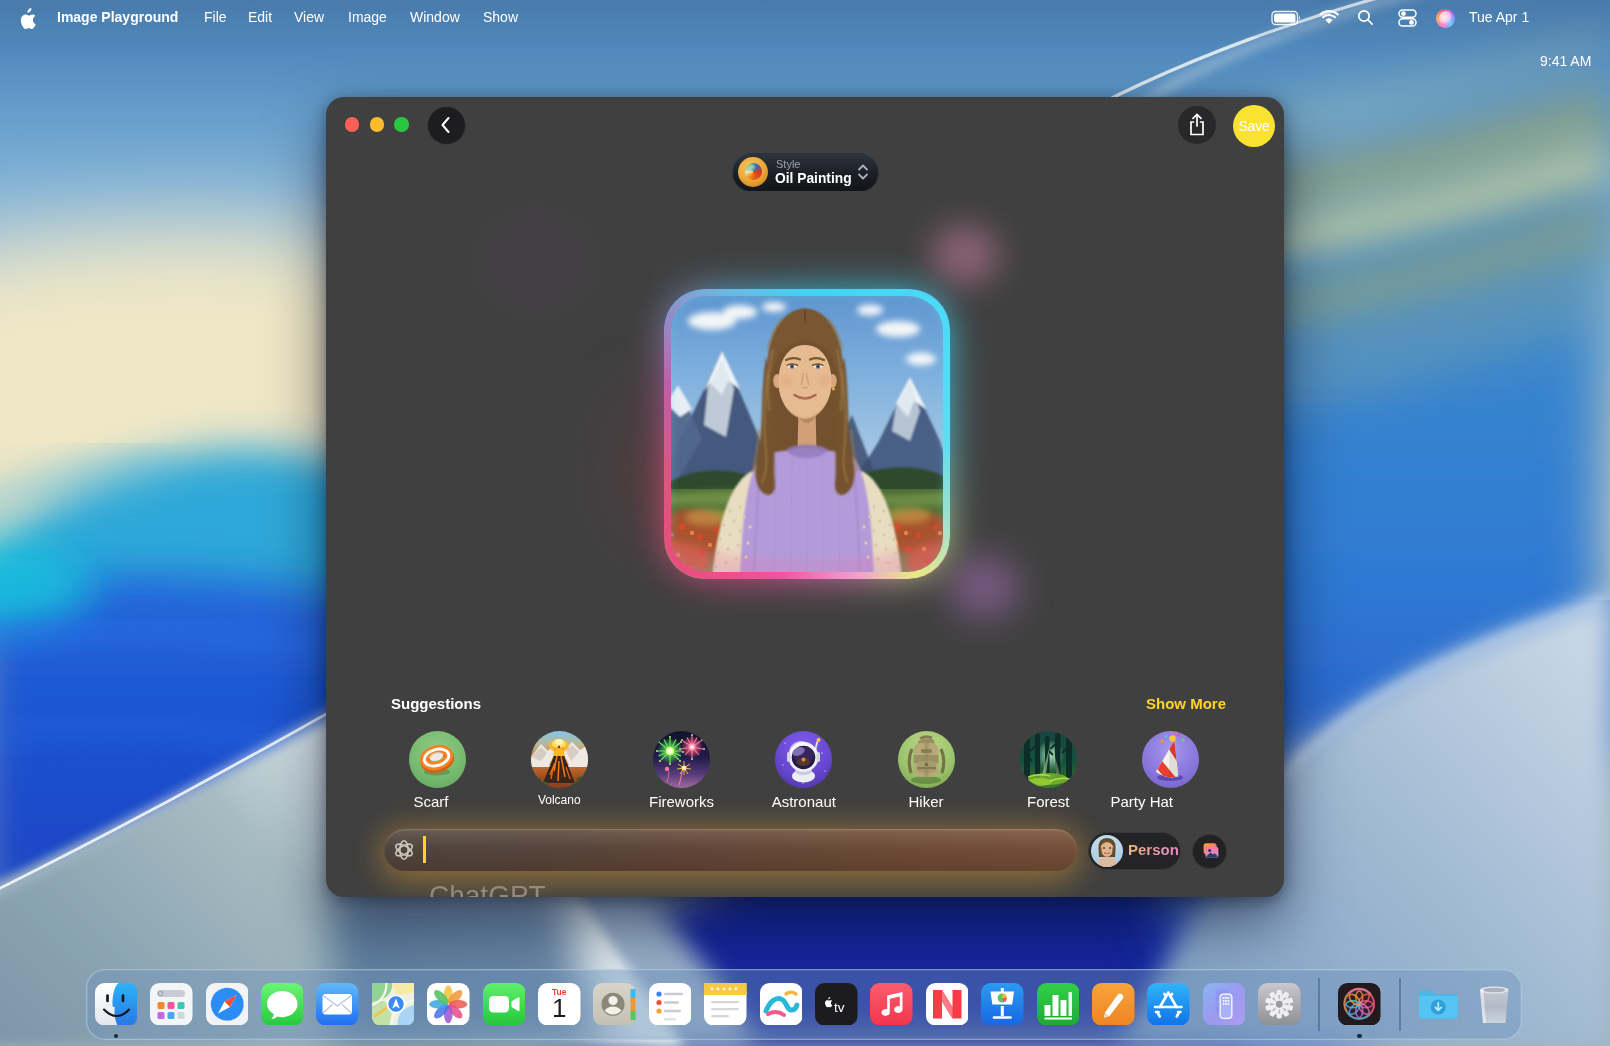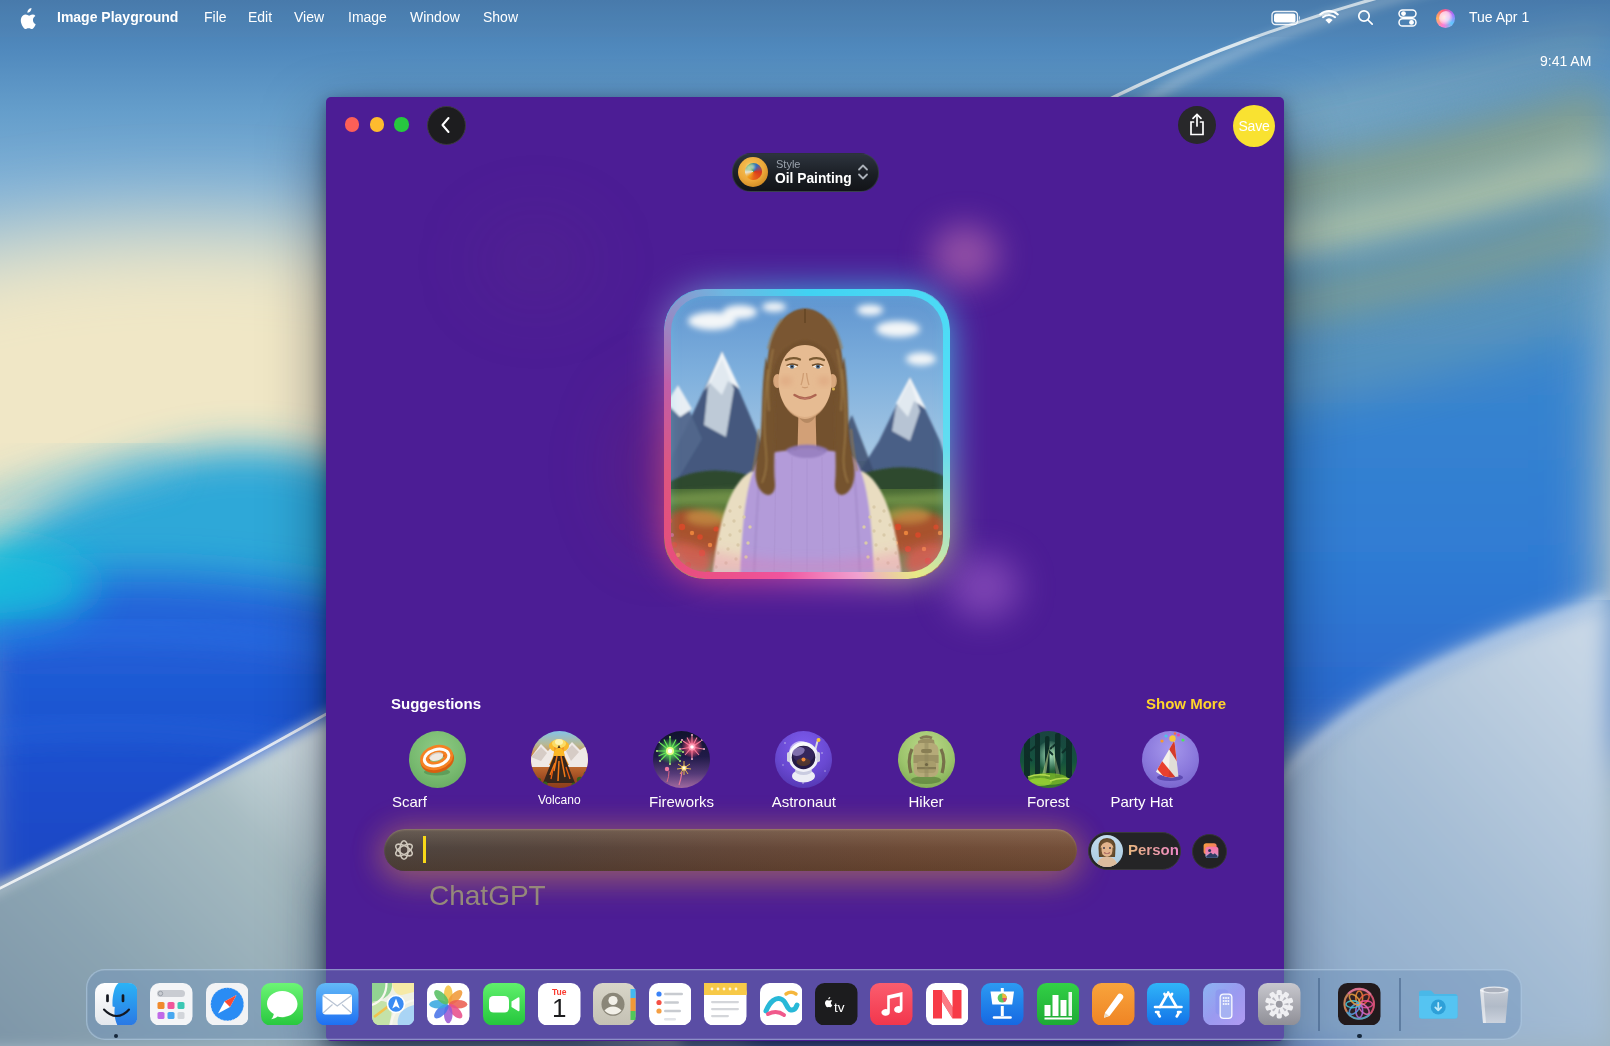--- a/index.html
+++ b/index.html
@@ -139,21 +139,21 @@
     </svg>
 
     <div class="abs" style="left:1436px;top:8.5px;width:19px;height:19px;border-radius:50%;
       background:conic-gradient(from 200deg,#ff7bd5,#ffb25e,#ff5e7e,#b06cff,#5ec8ff,#ff7bd5);"></div>
     <div class="abs" style="left:1438.5px;top:11px;width:14px;height:14px;border-radius:50%;
       background:radial-gradient(circle at 40% 40%,#fff 0%,#ffd9f2 40%,rgba(255,255,255,0) 75%);opacity:.85"></div>
     <span class="abs" style="left:1469px;top:9px;">Tue Apr 1</span>
     <span class="abs" style="left:1540px;top:9px;margin-top:44px;">9:41 AM</span>
   </div>
 
-  <div id="win" class="abs" style="left:326px;top:97px;width:958px;height:944px;border-radius:5px;background:#4c1d95;
+  <div id="win" class="abs" style="left:326px;top:97px;width:958px;height:800px;border-radius:18px;background:#404040;
        box-shadow:0 25px 60px rgba(0,10,35,.55),0 4px 16px rgba(0,10,30,.4);overflow:hidden;">
 
     <div class="abs" style="left:605px;top:128px;width:68px;height:60px;border-radius:50%;filter:blur(16px);background:rgba(242,148,188,.42);"></div>
     <div class="abs" style="left:622px;top:458px;width:72px;height:64px;border-radius:50%;filter:blur(17px);background:rgba(200,128,225,.40);"></div>
     <div class="abs" style="left:290px;top:290px;width:90px;height:160px;border-radius:50%;filter:blur(34px);background:rgba(160,40,60,.16);"></div>
     <div class="abs" style="left:150px;top:120px;width:120px;height:90px;border-radius:50%;filter:blur(35px);background:rgba(120,70,120,.10);"></div>
 
     <div class="abs" style="left:18.5px;top:20px;width:14.5px;height:14.5px;border-radius:50%;background:#fe5f57;"></div>
     <div class="abs" style="left:43.5px;top:20px;width:14.5px;height:14.5px;border-radius:50%;background:#febb2e;"></div>
     <div class="abs" style="left:68px;top:20px;width:14.5px;height:14.5px;border-radius:50%;background:#27c83f;"></div>
@@ -583,21 +583,21 @@
         </g>
         <circle cx="30.5" cy="7.5" r="3.2" fill="#f8c838"></circle>
         <circle cx="24" cy="5" r="1.6" fill="#48c8e8"></circle>
           <circle cx="36.5" cy="4" r="1.6" fill="#e848a8"></circle>
         <circle cx="41" cy="9" r="1.6" fill="#48e858"></circle>
           <circle cx="20" cy="10" r="1.6" fill="#f89828"></circle>
         <circle cx="33" cy="2.5" r="1.3" fill="#f86848"></circle>
           <circle cx="28" cy="4" r="1.2" fill="#a878f8"></circle>
       </svg>
     </div>
-    <div class="abs" style="left:66px;top:696px;width:120px;font-size:15px;color:#fff;">Scarf</div>
+    <div class="abs" style="left:45px;top:696px;width:120px;text-align:center;font-size:15px;color:#fff;">Scarf</div>
     <div class="abs" style="left:173.3px;top:696px;width:120px;text-align:center;font-size:12px;color:#fff;">Volcano</div>
     <div class="abs" style="left:295.5px;top:696px;width:120px;text-align:center;font-size:15px;color:#fff;">Fireworks</div>
     <div class="abs" style="left:417.8px;top:696px;width:120px;text-align:center;font-size:15px;color:#fff;">Astronaut</div>
     <div class="abs" style="left:540px;top:696px;width:120px;text-align:center;font-size:15px;color:#fff;">Hiker</div>
     <div class="abs" style="left:662.3px;top:696px;width:120px;text-align:center;font-size:15px;color:#fff;">Forest</div>
     <div class="abs" style="left:784.5px;top:696px;width:120px;text-align:left;font-size:15px;color:#fff;">Party Hat</div>
 
     <div class="abs" style="left:58px;top:732px;width:693px;height:42px;border-radius:21px;
       background:linear-gradient(90deg,#4e4540 0%,#57453c 25%,#64483a 50%,#6e4c38 75%,#75503a 100%);
       box-shadow:0 0 28px 6px rgba(255,170,50,.22),0 10px 34px 2px rgba(255,190,60,.25),inset 0 1px 2px rgba(255,220,180,.25);"></div>

